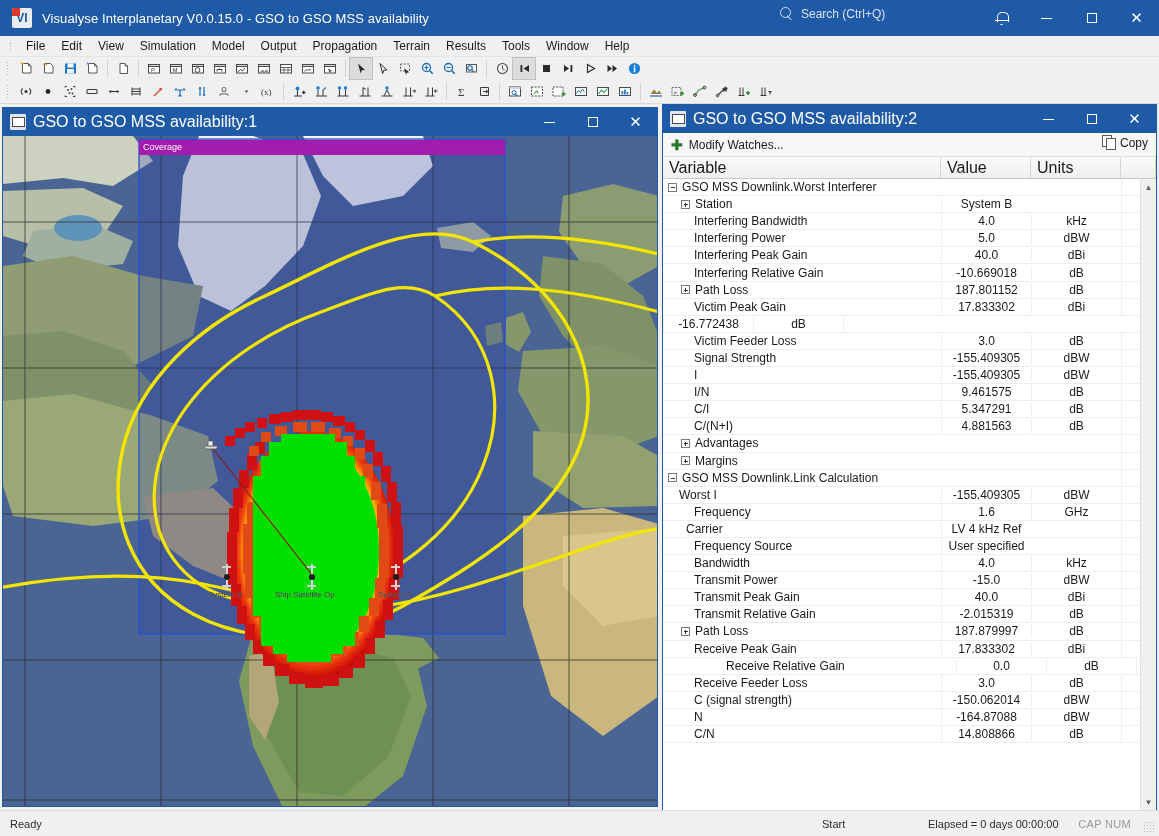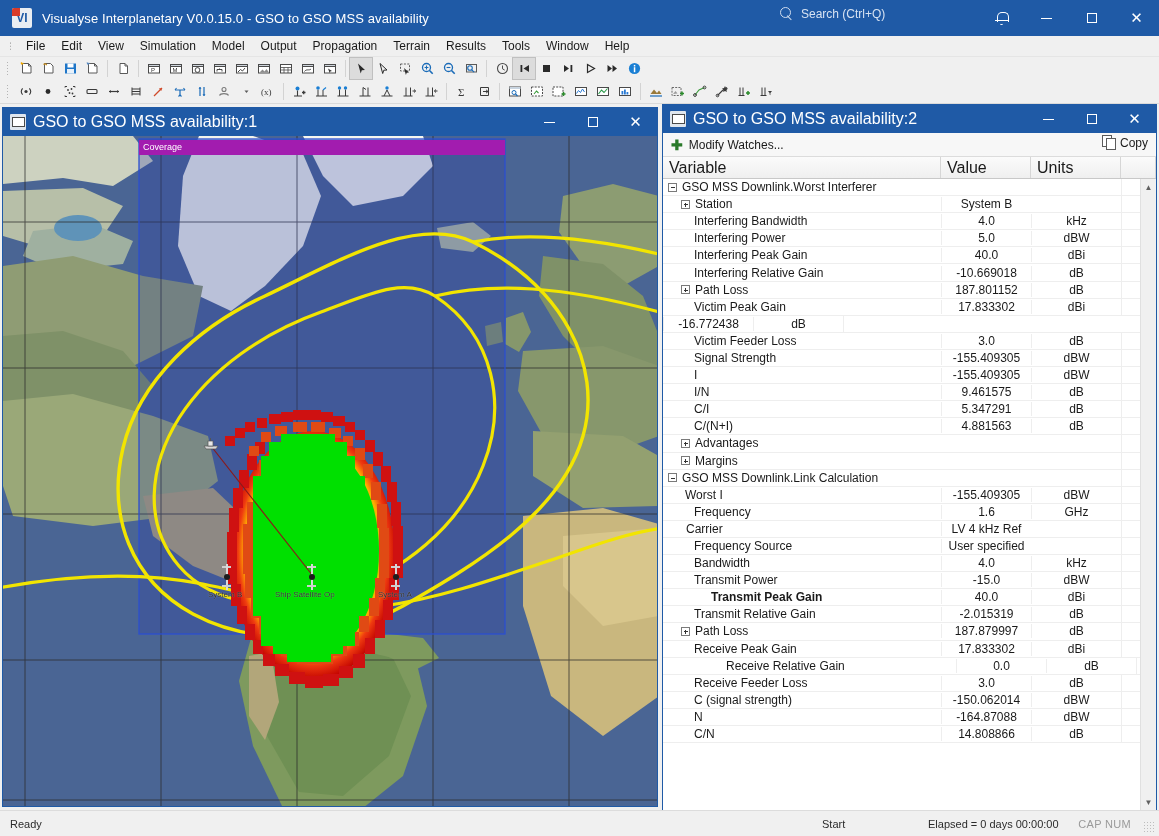--- a/index.html
+++ b/index.html
@@ -1110,21 +1110,21 @@
             <div class="row">
               <div class="cell-var" style="padding-left: 5px;">
                 <span class="expander" style="margin-right: 5px;"></span>
                 <span>GSO MSS Downlink.Link Calculation</span>
               </div>
               <div class="cell-val"></div>
               <div class="cell-unit"></div>
               <div class="cell-pad"></div>
             </div>
             <div class="row">
-              <div class="cell-var" style="padding-left: 22px;">
+              <div class="cell-var" style="padding-left: 16px;">
                 <span>Worst I</span>
               </div>
               <div class="cell-val">-155.409305</div>
               <div class="cell-unit">dBW</div>
               <div class="cell-pad"></div>
             </div>
             <div class="row">
               <div class="cell-var" style="padding-left: 31px;">
                 <span>Frequency</span>
               </div>
@@ -1158,21 +1158,21 @@
             </div>
             <div class="row">
               <div class="cell-var" style="padding-left: 31px;">
                 <span>Transmit Power</span>
               </div>
               <div class="cell-val">-15.0</div>
               <div class="cell-unit">dBW</div>
               <div class="cell-pad"></div>
             </div>
             <div class="row">
-              <div class="cell-var" style="padding-left: 48px; font-weight: bold;">
+              <div class="cell-var" style="padding-left: 31px;">
                 <span>Transmit Peak Gain</span>
               </div>
               <div class="cell-val">40.0</div>
               <div class="cell-unit">dBi</div>
               <div class="cell-pad"></div>
             </div>
             <div class="row">
               <div class="cell-var" style="padding-left: 31px;">
                 <span>Transmit Relative Gain</span>
               </div>

